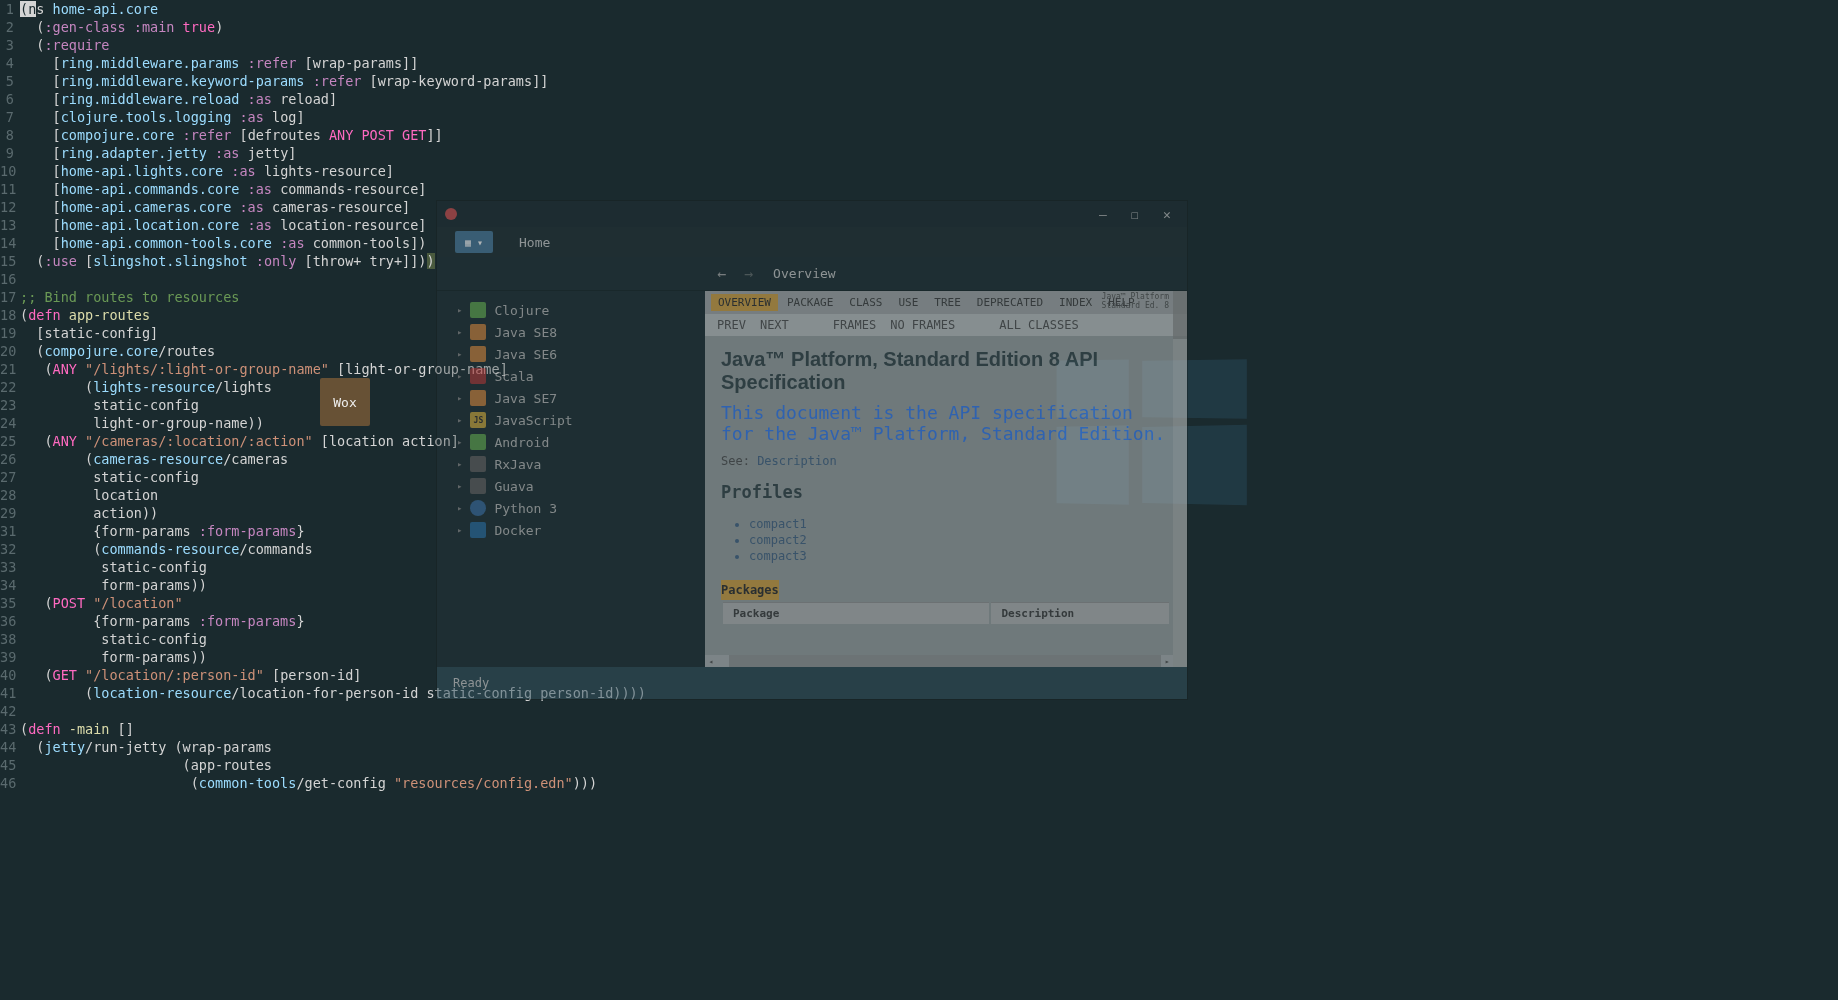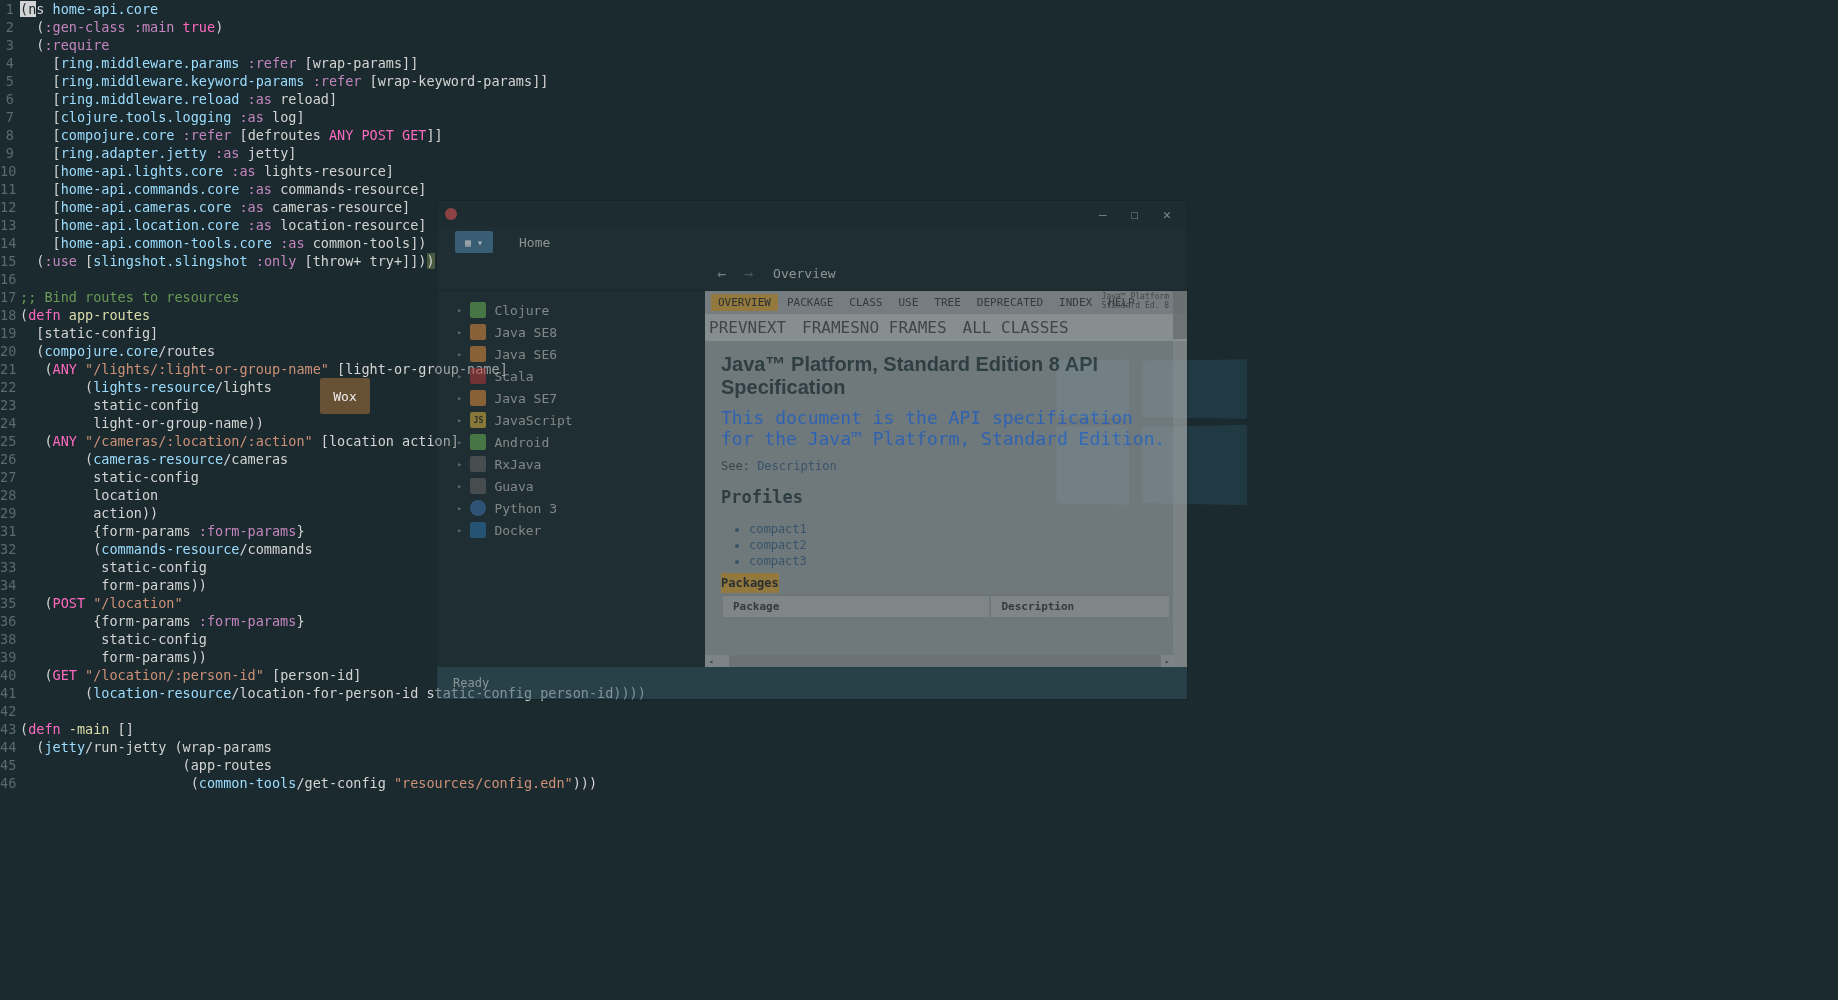--- a/index.html
+++ b/index.html
@@ -43,39 +43,39 @@
 .icon-gv{background:#606060}
 .icon-py{background:#3a6a9a;position:relative;border-radius:50%}
 .icon-dk{background:#2a6a9a}
 .zeal-content{flex:1;background:rgba(240,240,240,0.6);padding:0;overflow:hidden;position:relative}
 .zeal-scroll{position:absolute;right:0;top:0;width:14px;height:100%;background:rgba(200,200,200,0.4)}
 .zeal-thumb{position:absolute;right:0;top:0;width:14px;height:48px;background:rgba(130,130,130,0.6)}
 .javadoc-navbar{background:rgba(180,180,180,0.5);padding:3px 6px;font-size:11px;display:flex;gap:2px;align-items:center}
 .javadoc-nav-item{padding:2px 7px;color:#444;cursor:pointer}
 .javadoc-nav-item.active{background:#d4a548;color:#333}
 .javadoc-logo{position:absolute;right:18px;top:2px;font-size:8px;color:#555;line-height:1.1}
-.javadoc-subnav{background:rgba(230,230,230,0.5);padding:4px 4px;font-size:16px;display:flex;color:#555}
+.javadoc-subnav{background:rgba(230,230,230,0.5);padding:4px 12px;font-size:12px;display:flex;gap:14px;color:#555}
 .javadoc-subnav span{cursor:pointer}
 .javadoc-main{padding:12px 16px;color:#333}
 .javadoc-title{font-size:20px;font-weight:bold;color:#3a4a4e;margin-bottom:8px;font-family:'Segoe UI',Arial}
 .javadoc-desc{font-size:18px;color:#3b82f6;margin-bottom:10px}
 .javadoc-see{font-size:12px;color:#555;margin-bottom:14px}
 .javadoc-see a{color:#4a6a8a}
 .javadoc-h2{font-size:17px;font-weight:bold;color:#3a4a4e;margin-bottom:14px}
-.javadoc-list{list-style:disc;padding-left:28px;font-size:12px;color:#4a6a8a;margin-bottom:4px}
+.javadoc-list{list-style:disc;padding-left:28px;font-size:12px;color:#4a6a8a;margin-bottom:16px}
 .javadoc-list li{padding:1px 0}
 .javadoc-pkg-hdr{background:#d4a548;padding:3px 0;font-size:12px;font-weight:bold;color:#333;display:inline-block}
 .javadoc-table{width:100%;margin-top:0}
 .javadoc-th{background:rgba(200,200,200,0.6);padding:4px 10px;font-size:11px;font-weight:bold;color:#444;text-align:left;border-top:1px solid #999}
 .zeal-status{height:32px;background:rgba(58,95,110,0.6);color:#ccc;font-size:12px;padding-left:16px;display:flex;align-items:center}
 .content-scroll-h{position:absolute;bottom:0;left:0;right:14px;height:12px;background:rgba(200,200,200,0.5);display:flex;align-items:center}
 .content-scroll-h-thumb{height:12px;width:94%;margin-left:12px;background:rgba(130,130,130,0.5)}
 .content-scroll-h-arrow{width:12px;height:12px;display:flex;align-items:center;justify-content:center;color:#555;font-size:8px}
 
-.wox{position:absolute;left:320px;top:378px;width:50px;height:36px;background:rgba(180,120,60,0.5);color:#eee;font-size:13px;display:flex;align-items:center;justify-content:center;border-radius:2px}
+.wox{position:absolute;left:320px;top:378px;width:50px;height:48px;background:rgba(180,120,60,0.5);color:#eee;font-size:13px;display:flex;align-items:center;justify-content:center;border-radius:2px}
 .win-logo{position:absolute;right:590px;top:360px;opacity:0.12}
 .win-sq{width:90px;height:70px;background:#5aaae5;transform:perspective(600px) rotateY(-18deg)}
 .win-grid{display:grid;grid-template-columns:76px 110px;grid-template-rows:58px 78px;gap:8px}
 </style>
 </head>
 <body>
 
 <div class="win-logo">
   <div class="win-grid">
     <div class="win-sq" style="width:76px;height:58px"></div>

